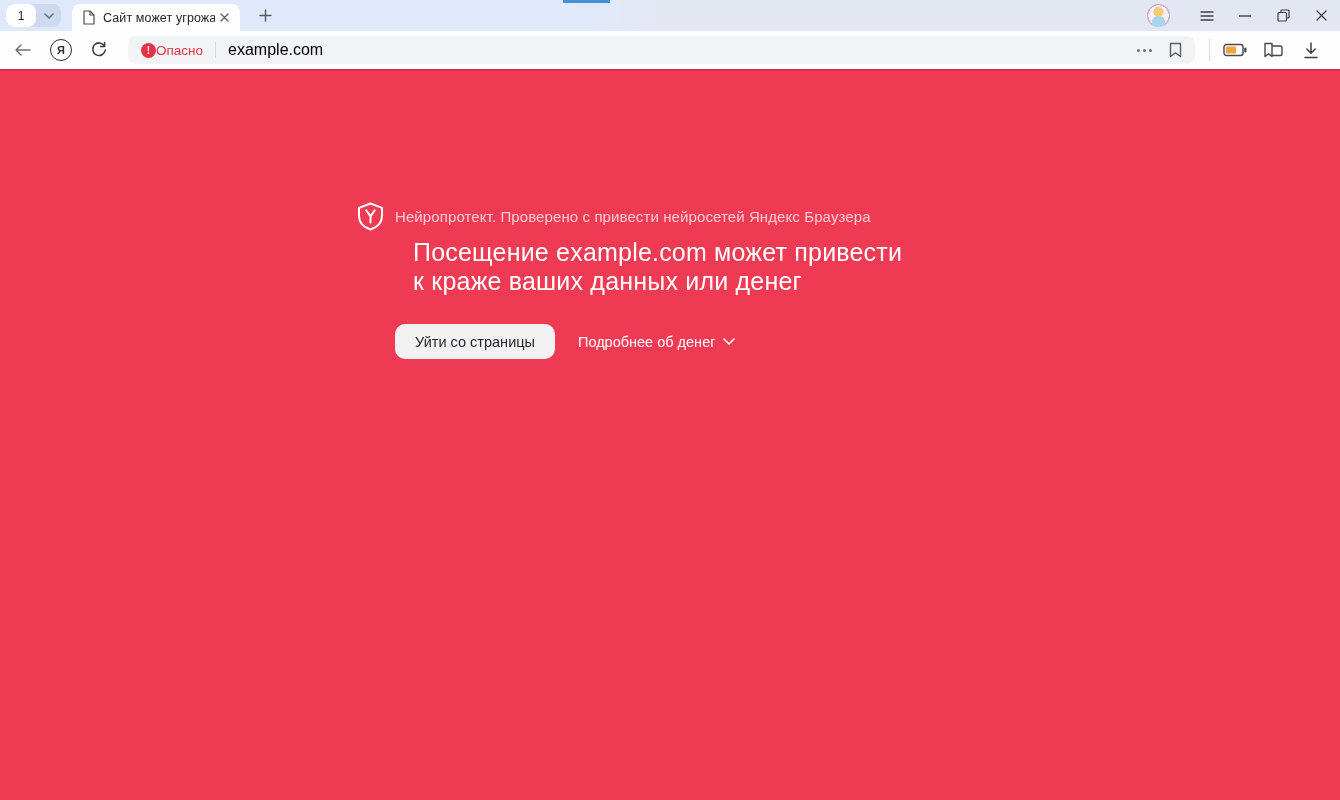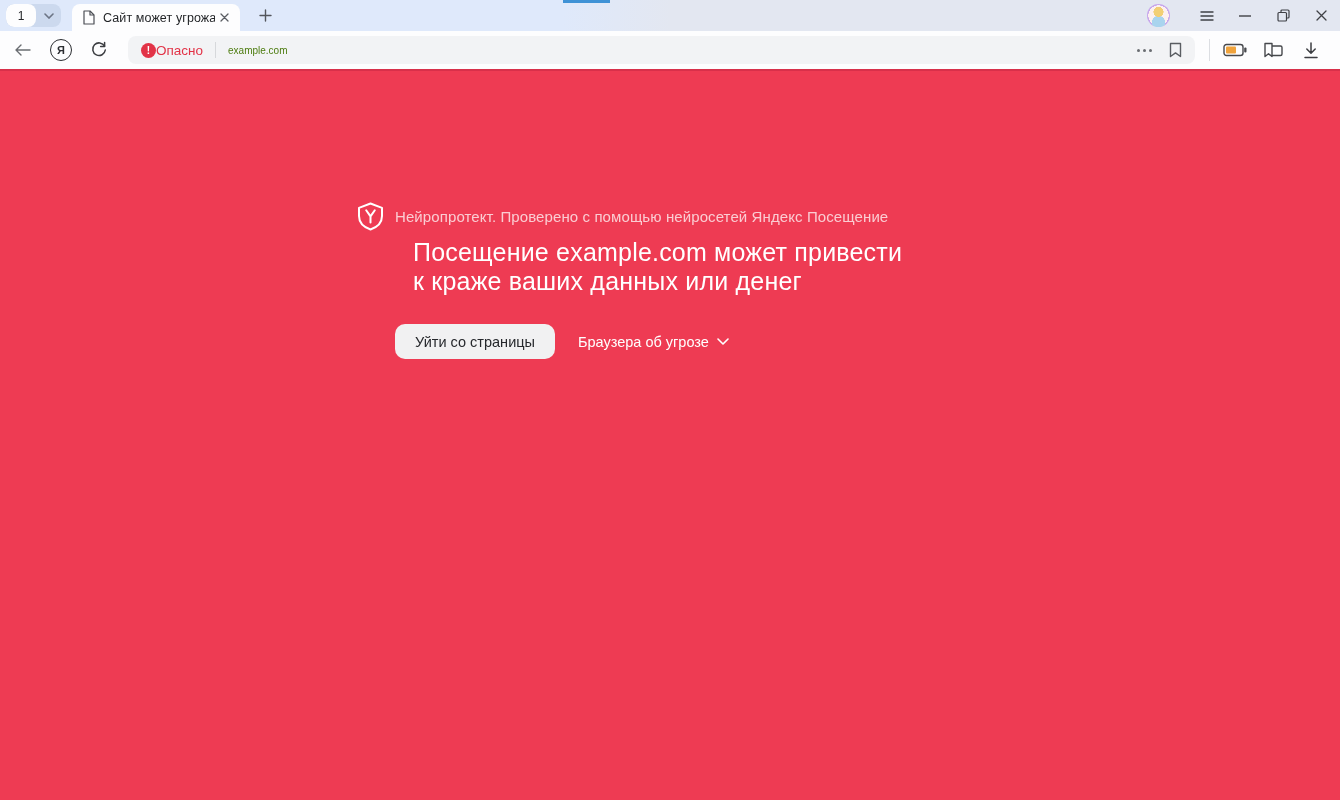--- a/index.html
+++ b/index.html
@@ -54,21 +54,21 @@
   .urlbar {
     flex:1; height:28px; background:#f2f3f5; border-radius:8px;
     display:flex; align-items:center; padding:0 13px; margin-left:6px; cursor:text;
   }
   .danger-ic {
     width:15px; height:15px; border-radius:50%; background:#e23347; color:#fff;
     font-size:10px; font-weight:bold; display:flex; align-items:center; justify-content:center; flex:0 0 15px;
   }
   .danger-label { color:#e23347; font-size:13.5px; }
   .url-sep { width:1px; height:16px; background:#d6d8db; margin:0 12px; }
-  .url-text { color:#4d7c0f; font-size:10px; }
+  .url-text { color:#000000; font-size:16px; }
   .url-right { margin-left:auto; display:flex; align-items:center; gap:17px; }
   .dots { display:flex; gap:3px; cursor:pointer; }
   .dots i { width:3px; height:3px; border-radius:50%; background:#6a6d72; }
   .tb-sep { width:1px; height:22px; background:#dcdee2; margin:0 6px 0 14px; }
   .tb-ic { width:38px; height:30px; display:flex; align-items:center; justify-content:center; cursor:pointer; border-radius:6px; }
 
   
   .page { flex:1; background:#ee3b53; border-top:2px solid #d8304a; position:relative; }
   .content { position:absolute; left:357px; top:131px; }
   .protect-row { display:flex; align-items:center; gap:11px; }
@@ -209,29 +209,29 @@
 
   <div class="page">
     <div class="content">
       <div class="protect-row">
         <span style="display:flex;">
           <svg width="27" height="29" viewBox="0 0 27 29">
             <path d="M13.5 1.5l11.5 4.4v8.1c0 6.6-4.6 11.1-11.5 13.5C6.6 25.1 2 20.6 2 14V5.9z" fill="none" stroke="#ffffff" stroke-width="2" stroke-linejoin="round"></path>
             <path d="M9.2 8.2l4.3 6.2 4.3-6.2M13.5 14.4v6.2" fill="none" stroke="#ffffff" stroke-width="2" stroke-linecap="round" stroke-linejoin="round"></path>
           </svg>
         </span>
-        <span class="protect-text">Нейропротект. Проверено с помощью нейросетей Яндекс Посещение</span>
+        <span class="protect-text">Нейропротект. Проверено с привести нейросетей Яндекс Браузера</span>
       </div>
 
       <h1 class="heading">Посещение example.com может привести к краже ваших данных или денег</h1>
 
       <div class="btn-row">
         <button class="leave-btn">Уйти со страницы</button>
         <div class="details-link">
-          <span>Браузера об угрозе</span>
+          <span>Подробнее об денег</span>
           <span style="display:flex;">
             <svg width="12" height="7" viewBox="0 0 12 7">
                 <path d="M1 1l5 5 5-5" fill="none" stroke="#ffffff" stroke-width="1.6" stroke-linecap="round" stroke-linejoin="round"></path>
               </svg>
           </span>
         </div>
       </div>
     </div>
   </div>
 

